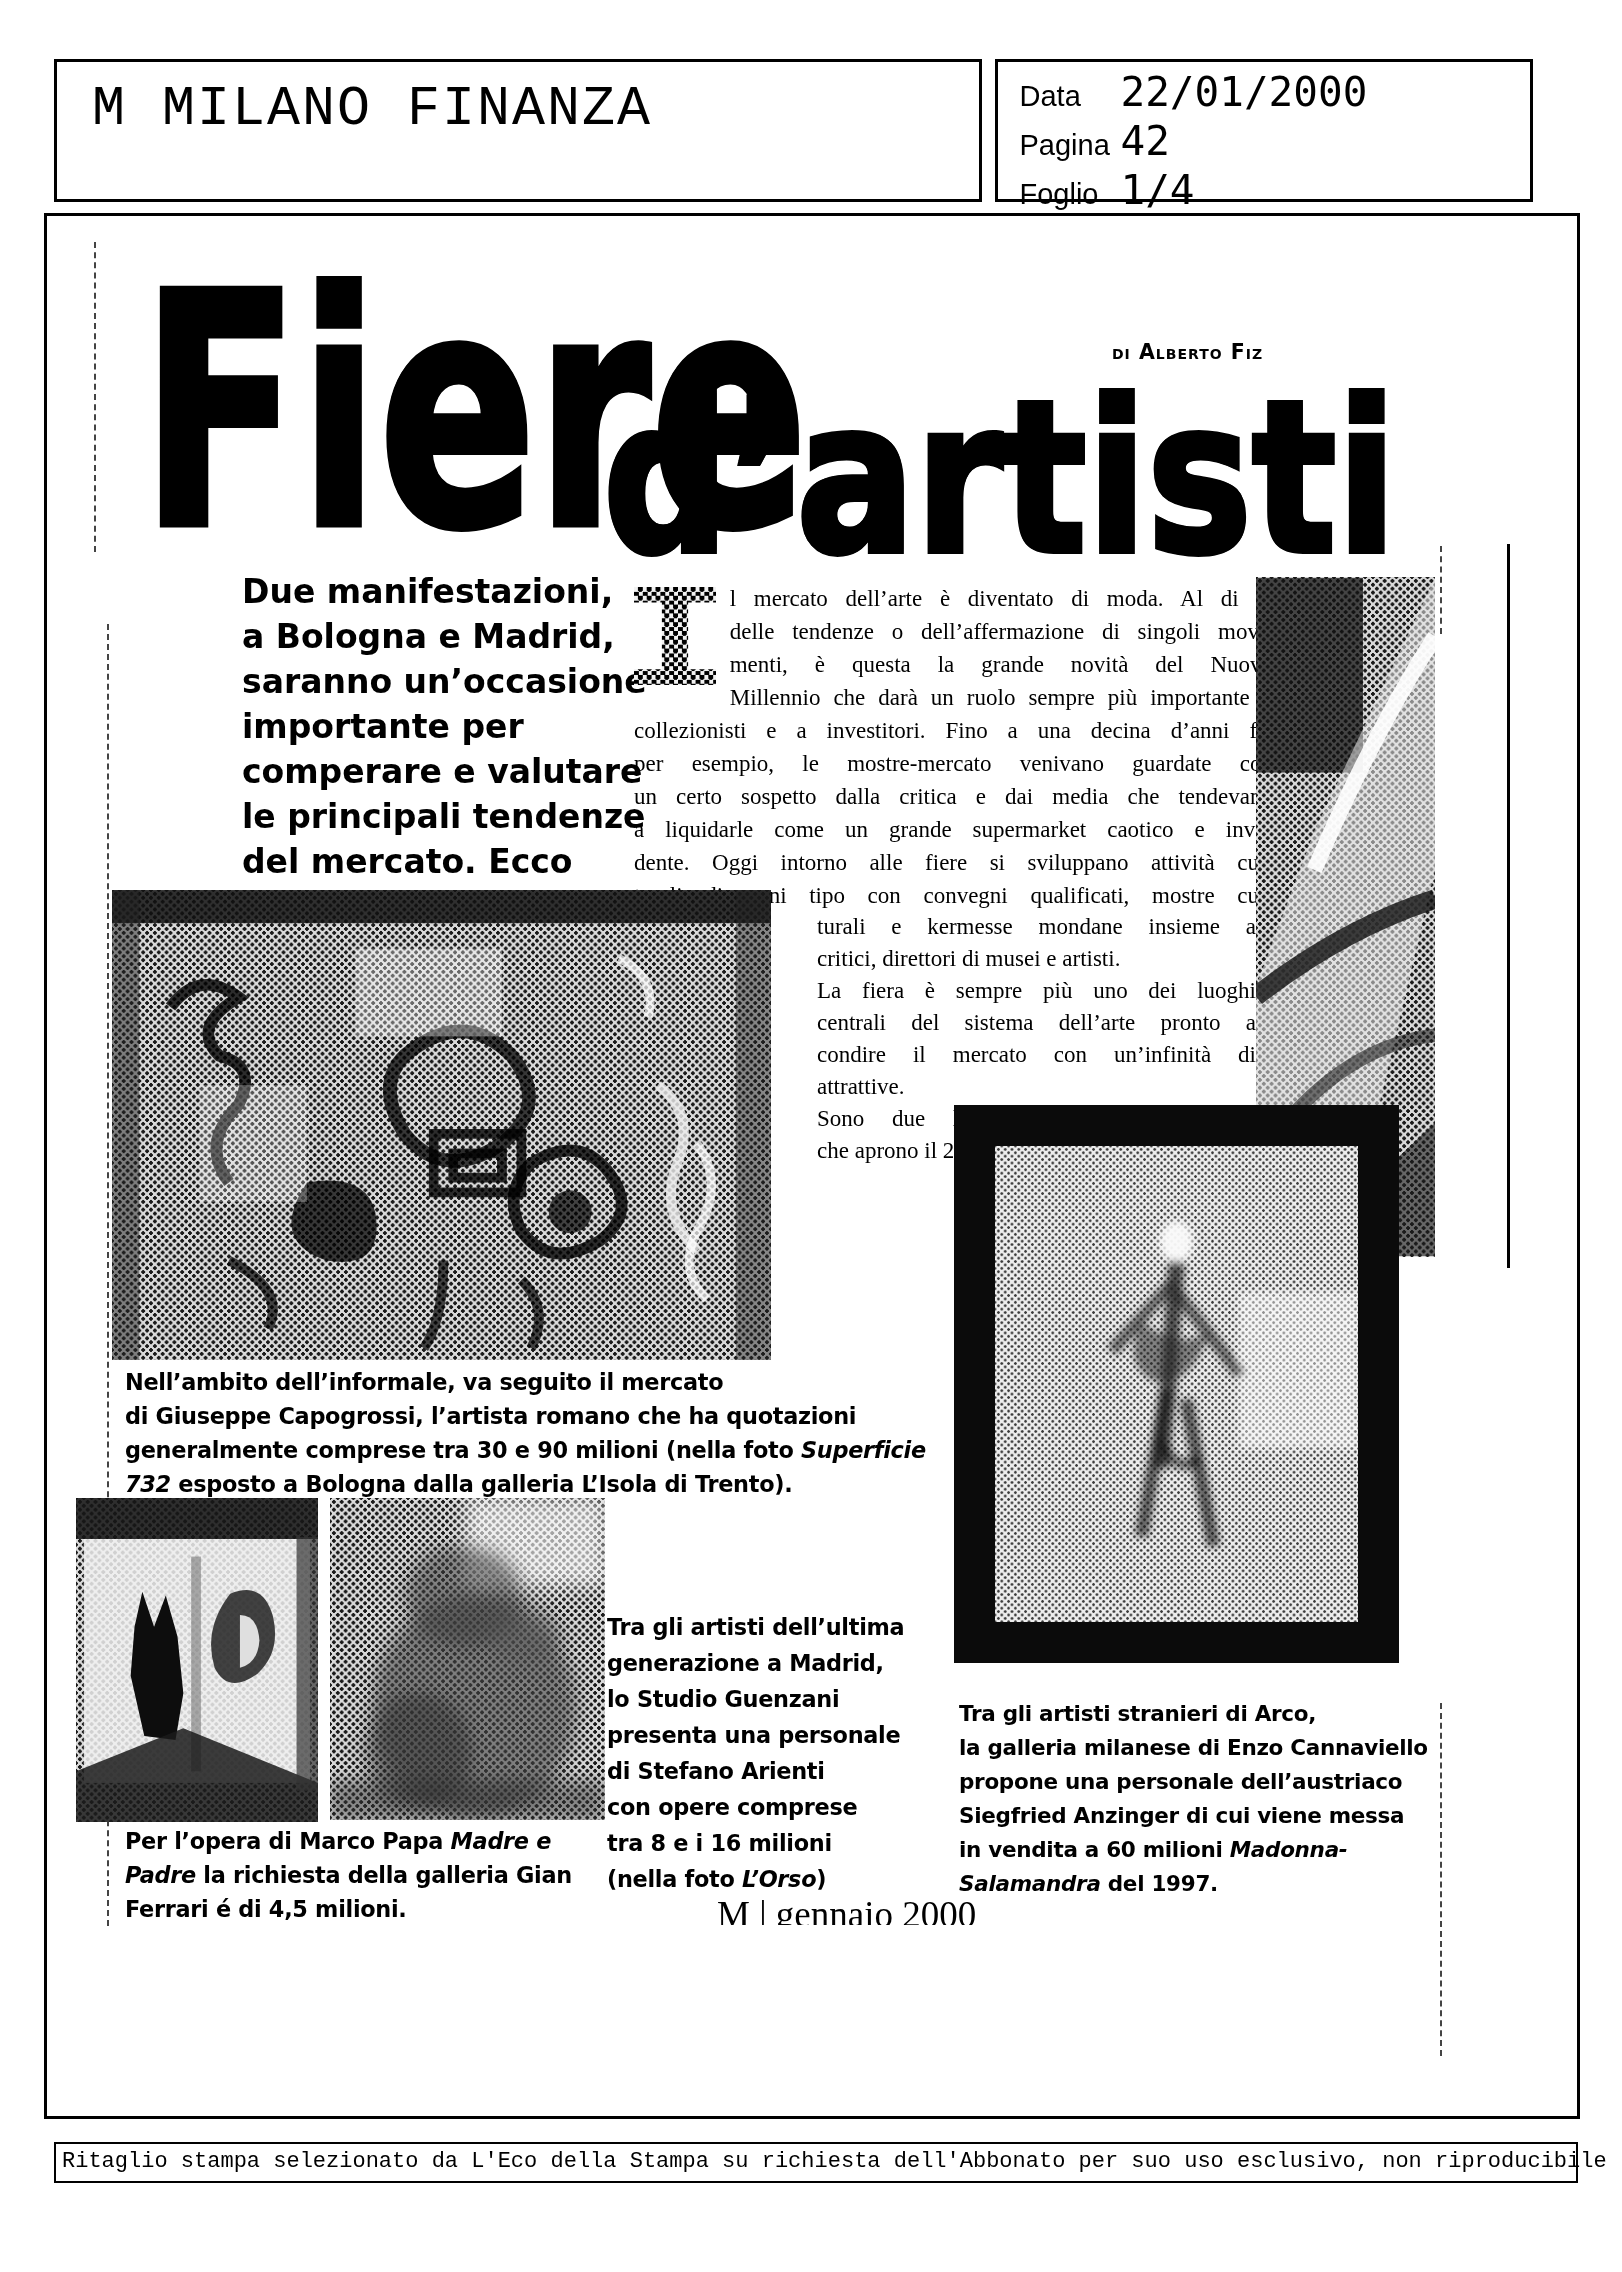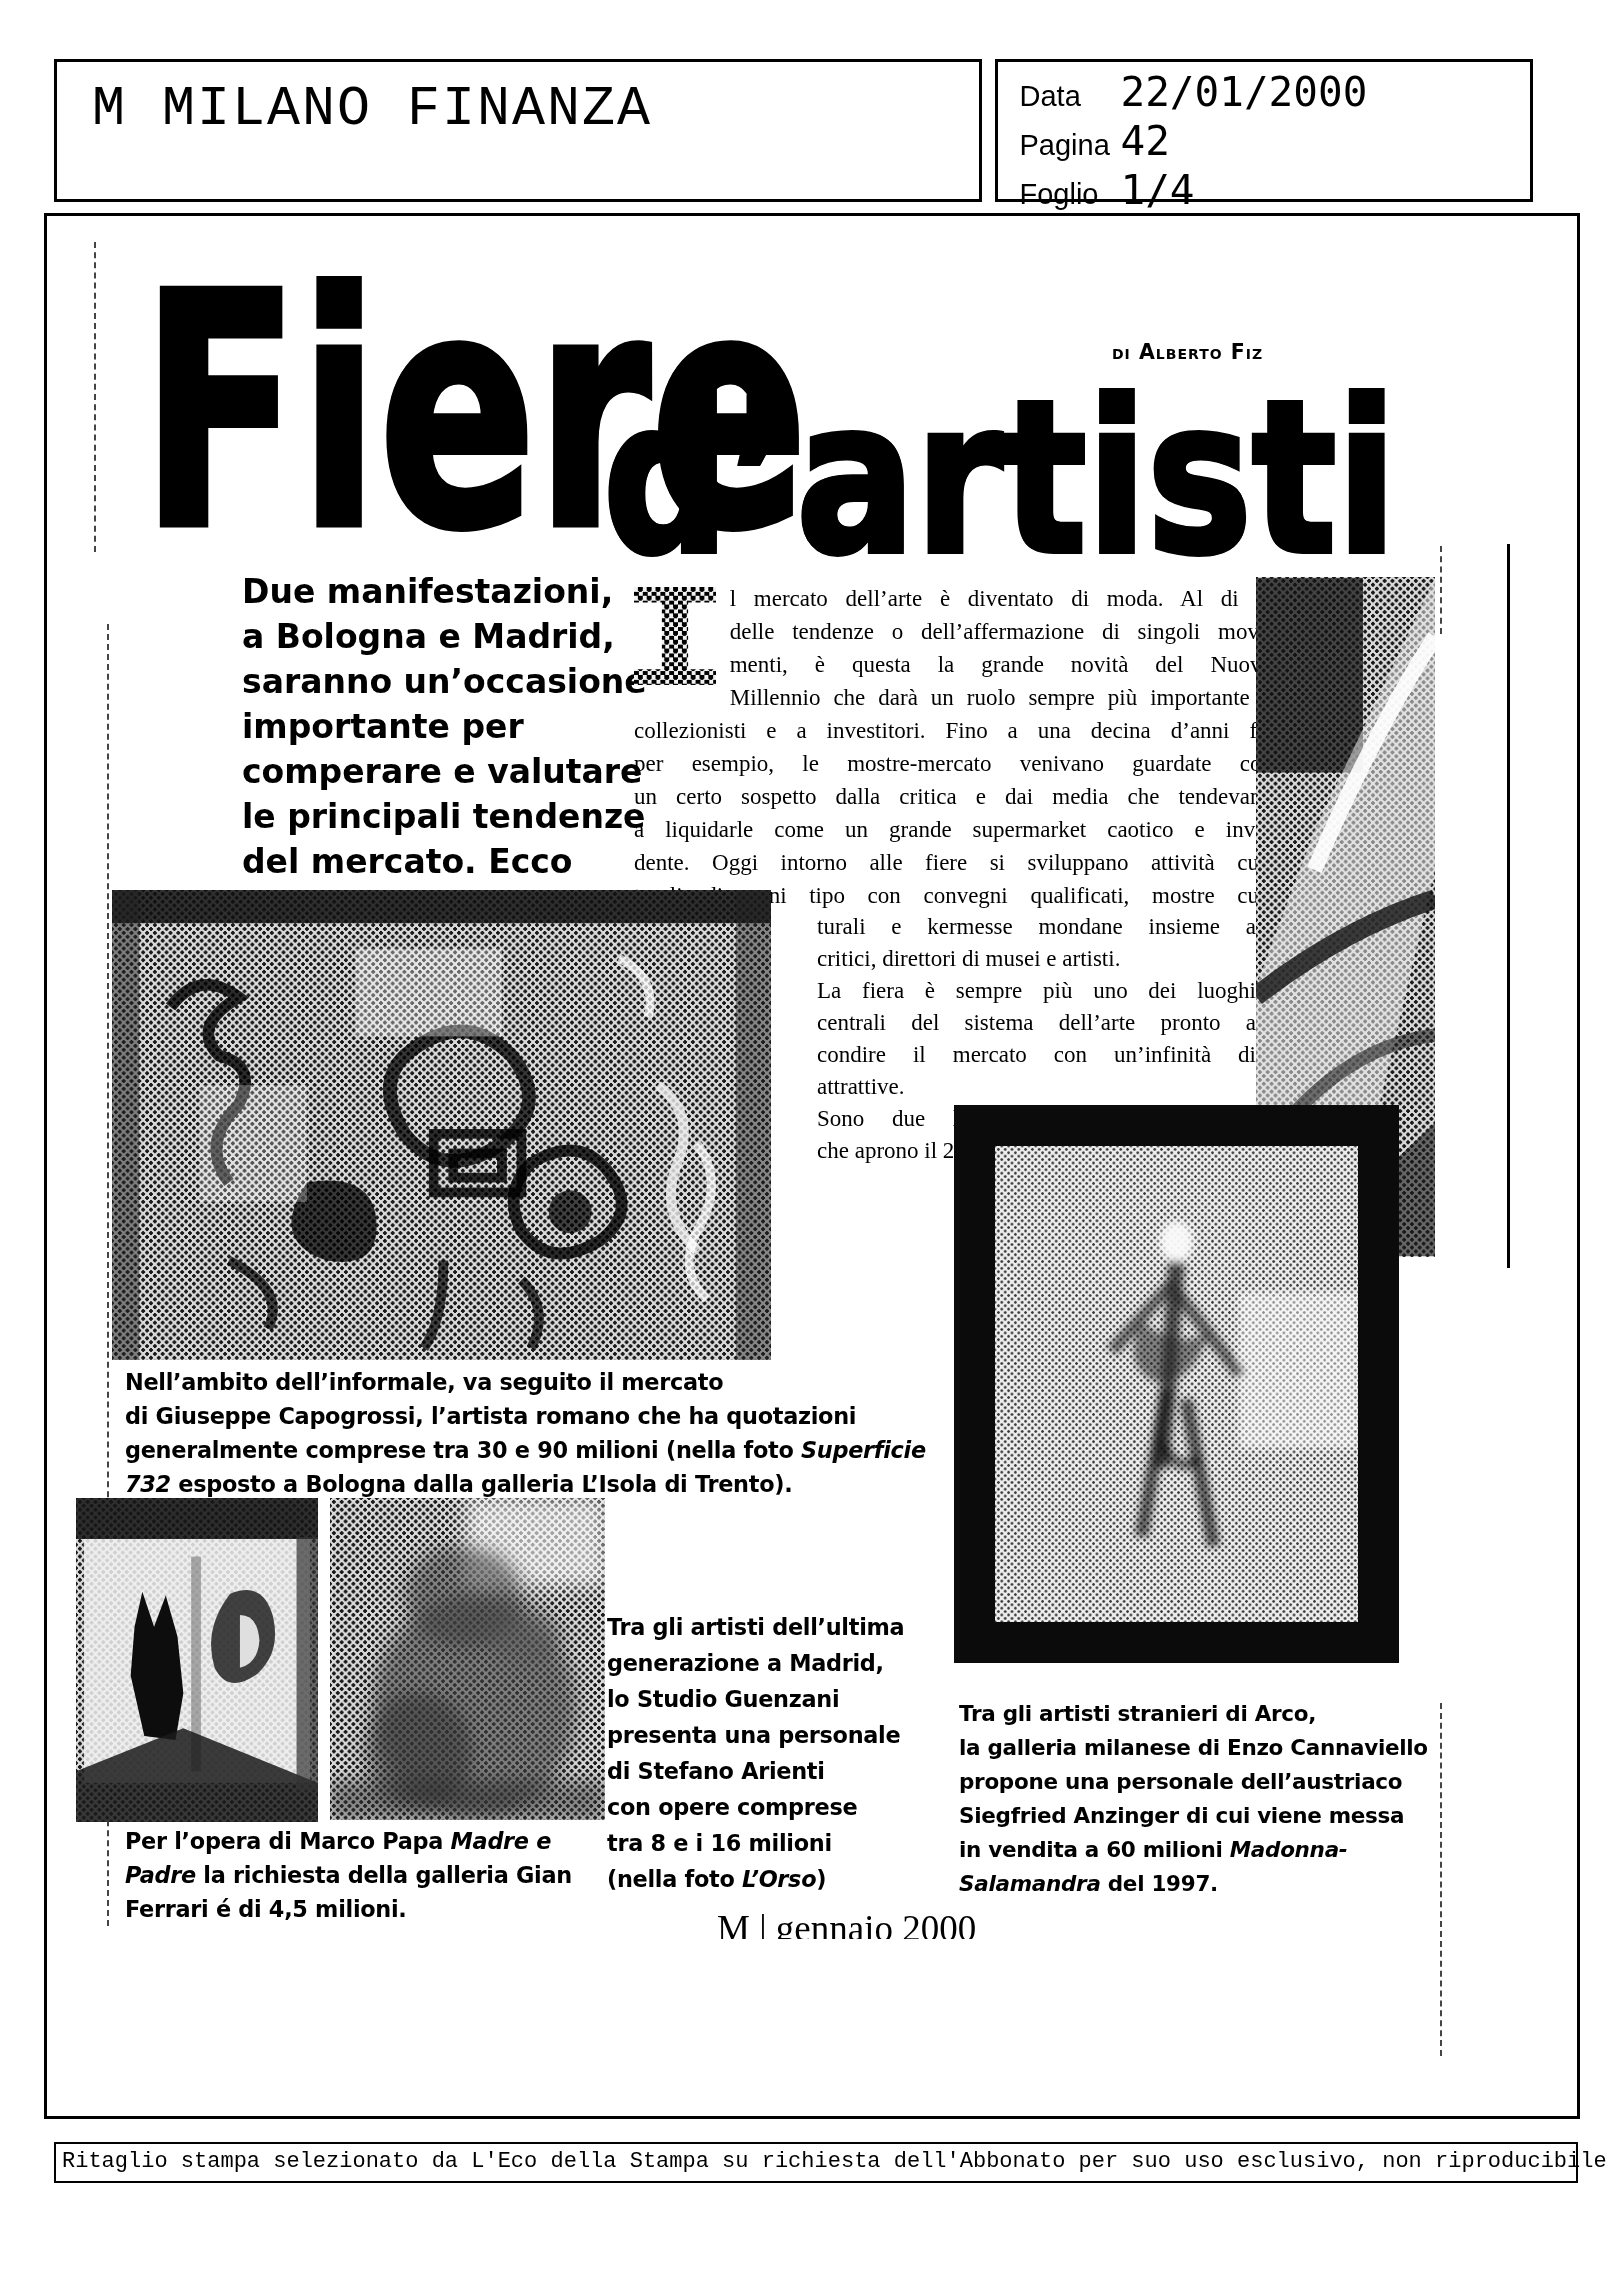--- a/index.html
+++ b/index.html
@@ -248,16 +248,16 @@
 presenta una personale
 di Stefano Arienti
 con opere comprese
 tra 8 e i 16 milioni
 (nella foto </span><span class="it">L’Orso</span><span>)</span></div>
 
 <div class="abs cap" style="left:125px;top:1824px;width:534px;"><span>Per l’opera di Marco Papa </span><span class="it">Madre e
 Padre</span><span> la richiesta della galleria Gian
 Ferrari é di 4,5 milioni.</span></div>
 
-<div class="abs cutline" style="left:717px;top:1894px;width:390px;height:31px;margin-top:14px;">M | gennaio 2000</div>
+<div class="abs cutline" style="left:717px;top:1894px;width:390px;height:31px;">M | gennaio 2000</div>
 
 <div class="abs footerbox" style="left:54px;top:2142px;width:1524px;height:41px;">Ritaglio stampa selezionato da L'Eco della Stampa su richiesta dell'Abbonato per suo uso esclusivo, non riproducibile</div>
 
 
 </body></html>

